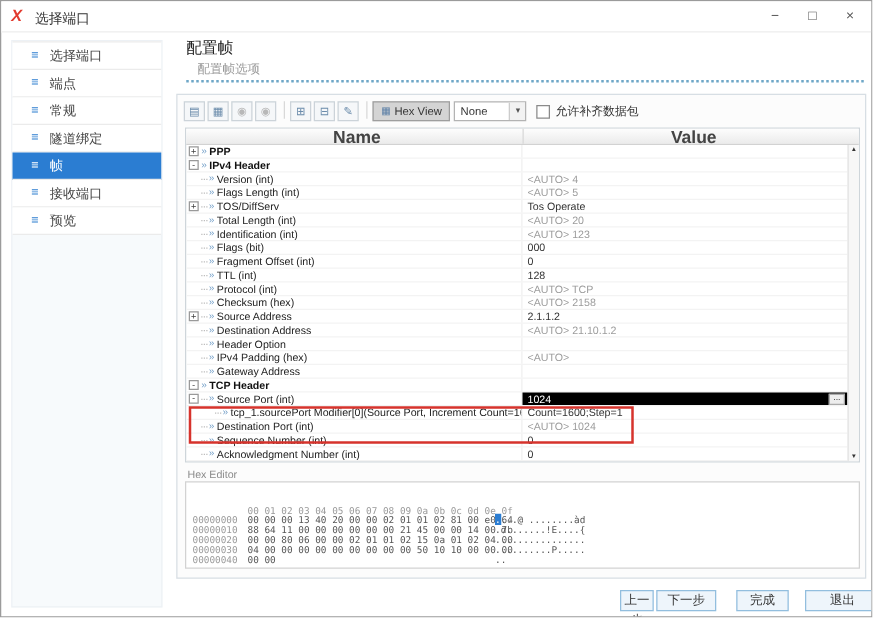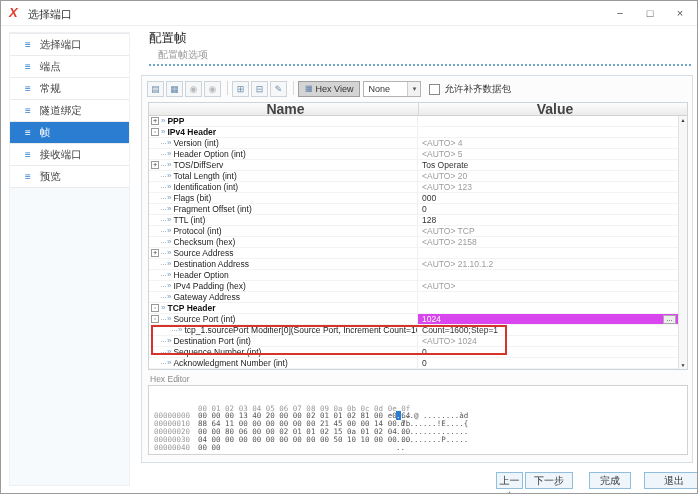--- a/index.html
+++ b/index.html
@@ -45,21 +45,21 @@
   .table{position:absolute;left:6px;top:26px;width:540px;height:268px;border:1px solid #ced5da;background:#fff;box-sizing:border-box;}
   .thead{display:flex;height:12px;background:linear-gradient(#fdfdfd,#ebebeb);border-bottom:1px solid #d2d2d2;font-size:14px;font-weight:bold;color:#444;text-align:center;}
   .thead .hname{width:269px;padding-left:4px;box-sizing:border-box;line-height:12px;}
   .thead .hval{flex:1;padding-left:4px;border-left:1px solid #d8d8d8;line-height:12px;box-sizing:border-box;}
   .tbody{position:relative;margin-right:9px;}
   .trow{display:flex;height:11px;border-bottom:1px solid #f3f3f3;font-size:8.5px;line-height:10px;align-items:center;box-sizing:border-box;}
   .tname{width:269px;display:flex;align-items:center;overflow:hidden;white-space:nowrap;flex:none;border-right:1px solid #efefef;height:100%;box-sizing:border-box;color:#222;}
   .trow.bold .lbl{font-weight:bold;color:#111;}
   .tval{flex:1;padding-left:4px;color:#333;overflow:hidden;white-space:nowrap;height:100%;display:flex;align-items:center;box-sizing:border-box;}
   .tval.gray{color:#9c9c9c;}
-  .trow.selected .tval{background:#d946ef;color:#fff;}
+  .trow.selected .tval{background:#000000;color:#fff;}
   .exp{width:8px;height:8px;border:1px solid #999;font-family:"DejaVu Sans Mono",monospace;font-size:7px;line-height:6px;text-align:center;margin:0 2px;background:#fff;color:#444;flex:none;box-sizing:border-box;}
   .sp1{width:12px;flex:none;}
   .sp2{width:23px;flex:none;}
   .tline{width:5px;height:0;border-top:1px dotted #bdbdbd;margin-right:1px;flex:none;}
   .arrow{color:#6f9cc6;font-size:8px;line-height:8px;margin-right:2px;flex:none;}
   .more-btn{margin-left:auto;margin-right:2px;width:13px;height:9px;background:#ededed;border:1px solid #aaa;color:#333;font-size:7px;line-height:6px;text-align:center;box-sizing:border-box;flex:none;}
   .vscroll{position:absolute;right:0;top:13px;bottom:0;width:9px;background:#f7f7f7;border-left:1px solid #e2e2e2;box-sizing:border-box;}
   .sarrow{position:absolute;left:0;width:8px;text-align:center;font-size:5px;color:#333;}
   .sarrow.up{top:1px;} .sarrow.down{bottom:1px;}
   .red-annotation{position:absolute;left:2px;top:209px;width:352px;height:26px;border:2px solid #d6332c;pointer-events:none;z-index:5;}
@@ -184,21 +184,21 @@
               <span class="arrow">»</span>
               <span class="lbl">Version (int)</span>
             </div>
             <div class="tval gray">&lt;AUTO&gt; 4</div>
           </div>
           <div class="trow">
             <div class="tname">
               <span class="sp1"></span>
               <span class="tline"></span>
               <span class="arrow">»</span>
-              <span class="lbl">Header Option (int)</span>
+              <span class="lbl">Flags Length (int)</span>
             </div>
             <div class="tval gray">&lt;AUTO&gt; 5</div>
           </div>
           <div class="trow">
             <div class="tname">
               <span class="exp">+</span>
               <span class="tline"></span>
               <span class="arrow">»</span>
               <span class="lbl">TOS/DiffServ</span>
             </div>
@@ -267,20 +267,21 @@
             </div>
             <div class="tval gray">&lt;AUTO&gt; 2158</div>
           </div>
           <div class="trow">
             <div class="tname">
               <span class="exp">+</span>
               <span class="tline"></span>
               <span class="arrow">»</span>
               <span class="lbl">Source Address</span>
             </div>
+            <div class="tval">2.1.1.2</div>
           </div>
           <div class="trow">
             <div class="tname">
               <span class="sp1"></span>
               <span class="tline"></span>
               <span class="arrow">»</span>
               <span class="lbl">Destination Address</span>
             </div>
             <div class="tval gray">&lt;AUTO&gt; 21.10.1.2</div>
           </div>

